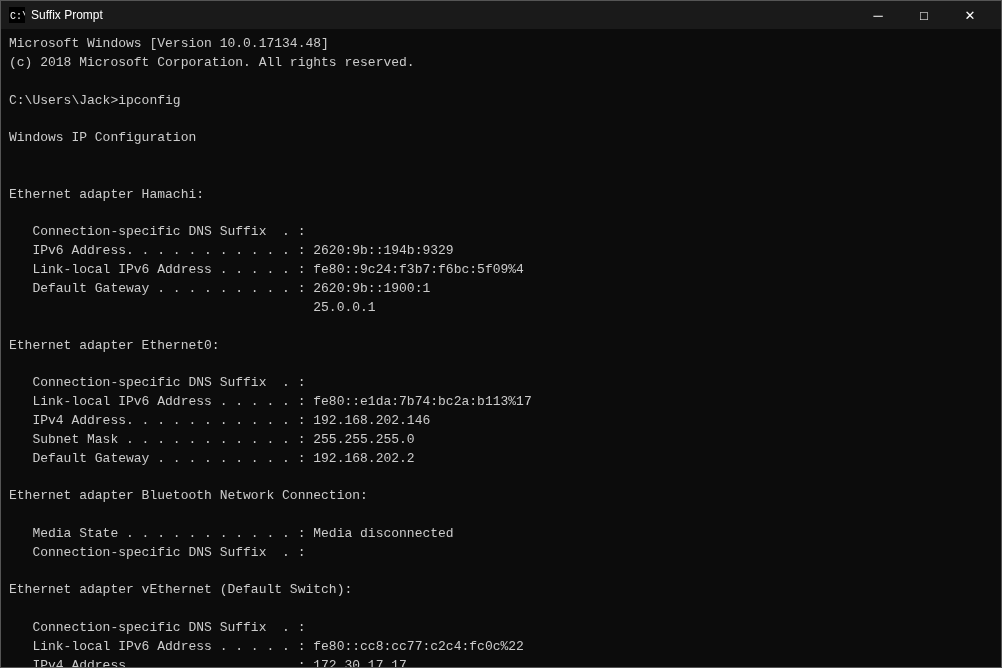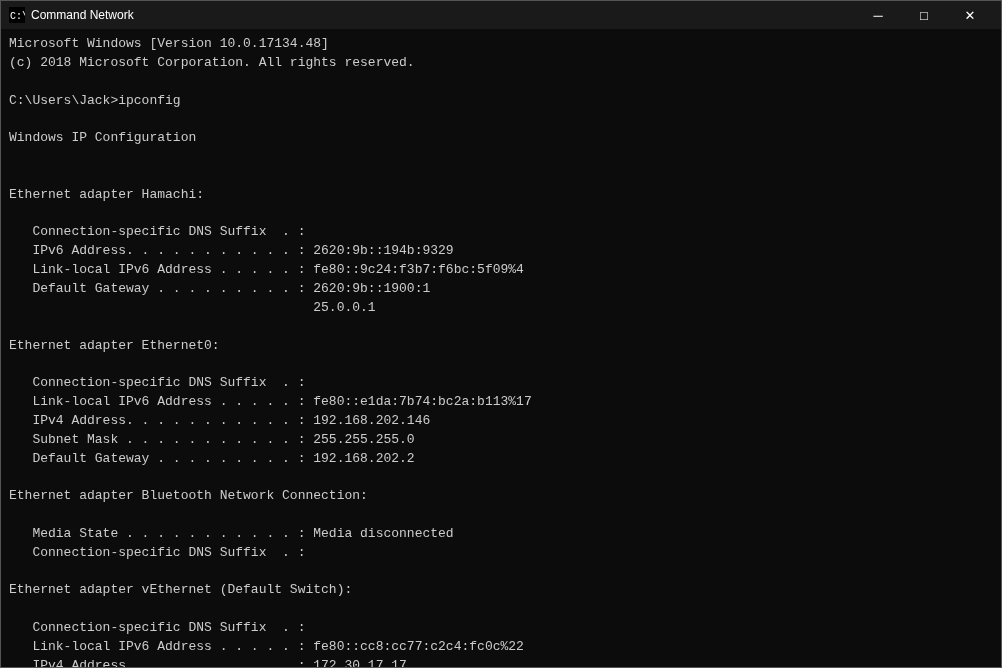--- a/index.html
+++ b/index.html
@@ -95,21 +95,21 @@
 <body>
 
 <div class="window">
   <div class="title-bar">
     <div class="title-bar-icon">
       <svg viewBox="0 0 16 16" xmlns="http://www.w3.org/2000/svg">
         <rect width="16" height="16" fill="#000"></rect>
         <text x="1" y="12" font-size="10" fill="#fff" font-family="Courier New">C:\</text>
       </svg>
     </div>
-    <span class="title-bar-text">Command Network</span>
+    <span class="title-bar-text">Suffix Prompt</span>
     <div class="title-bar-controls">
       <button class="title-bar-btn minimize">─</button>
       <button class="title-bar-btn maximize">□</button>
       <button class="title-bar-btn close">✕</button>
     </div>
   </div>
   <div class="terminal-body" id="terminal-body">Microsoft Windows [Version 10.0.17134.48]
 (c) 2018 Microsoft Corporation. All rights reserved.
 
 C:\Users\Jack&gt;ipconfig

